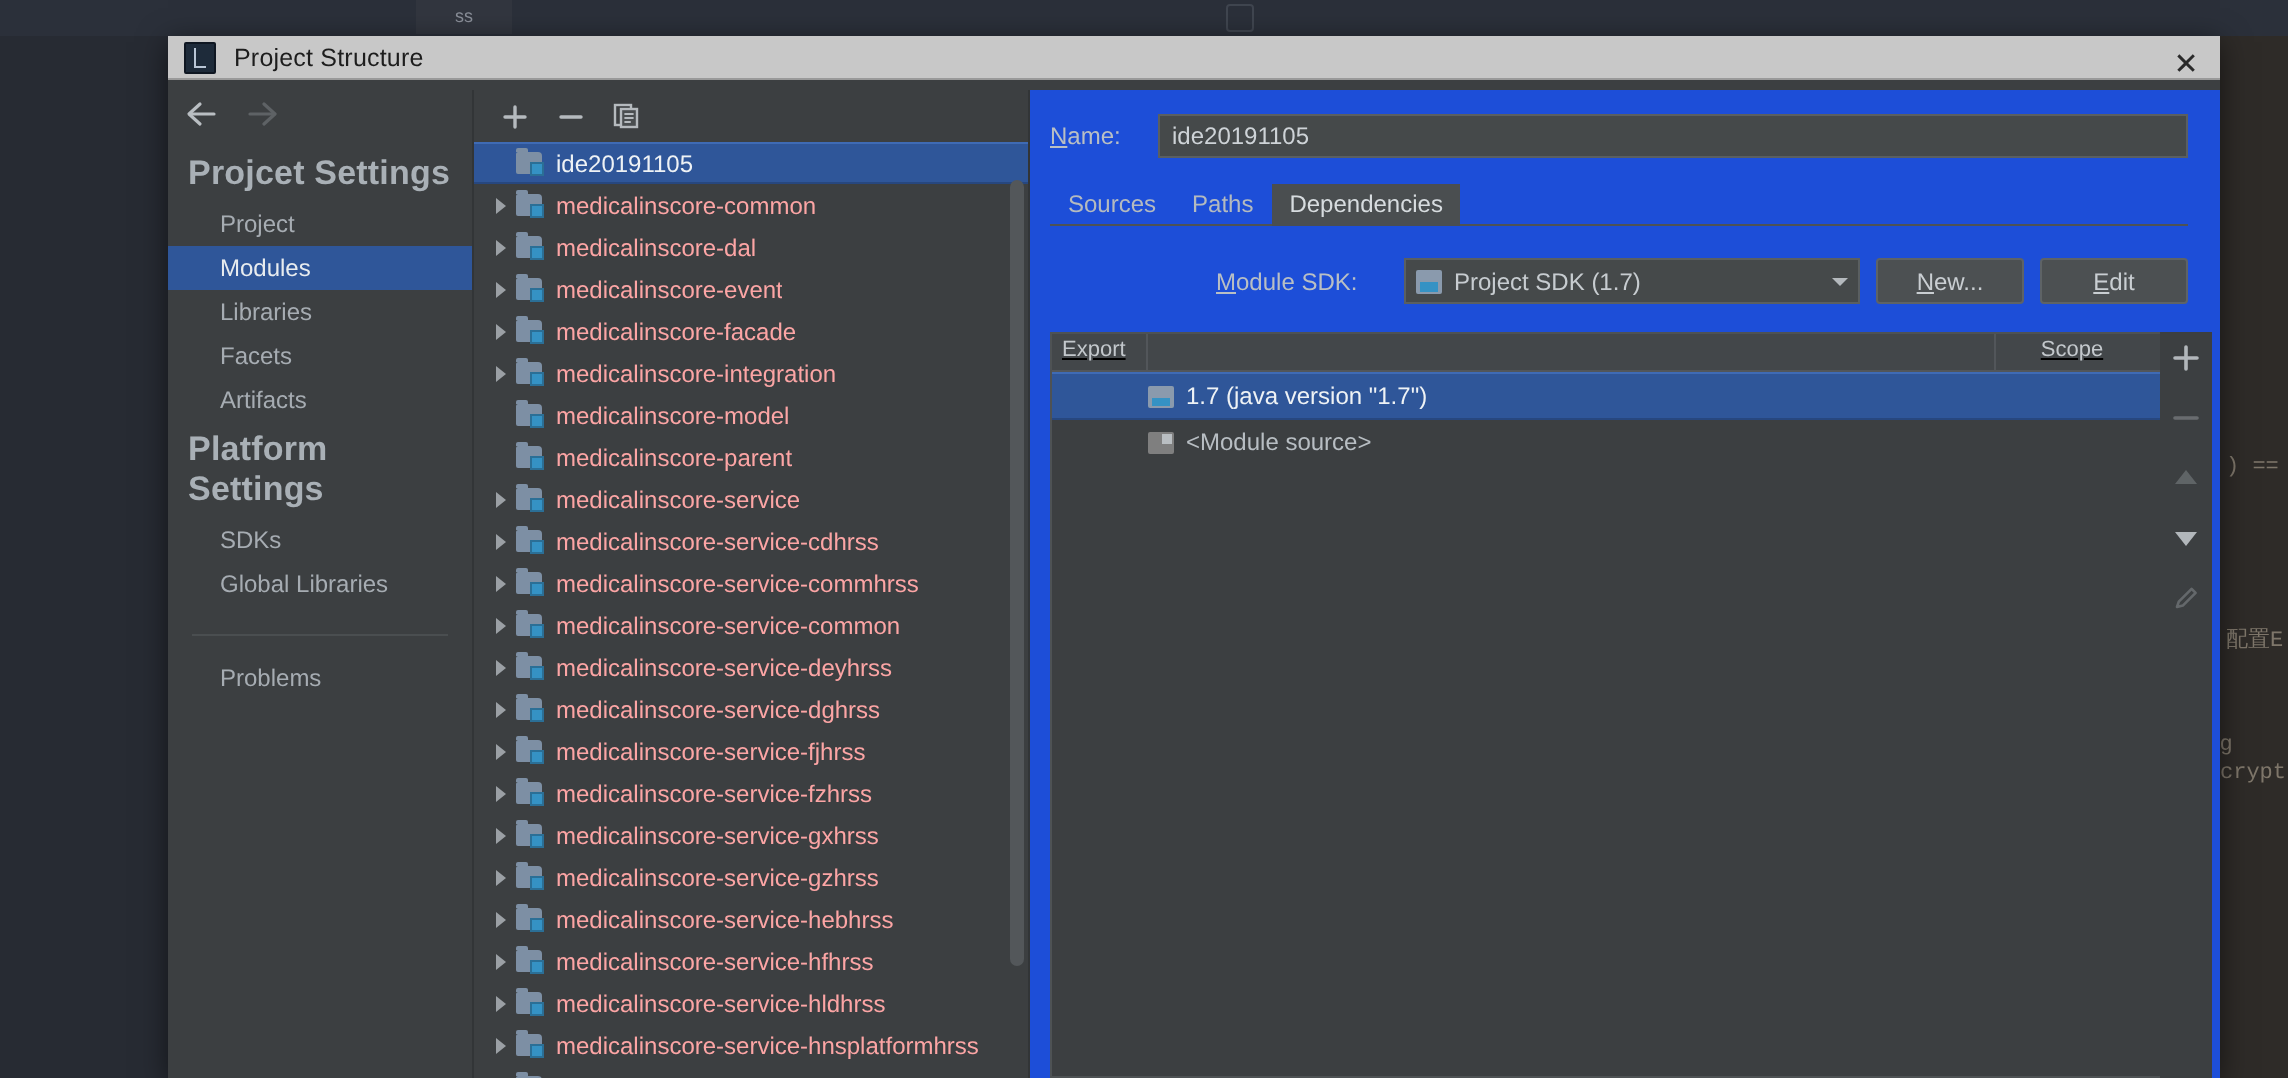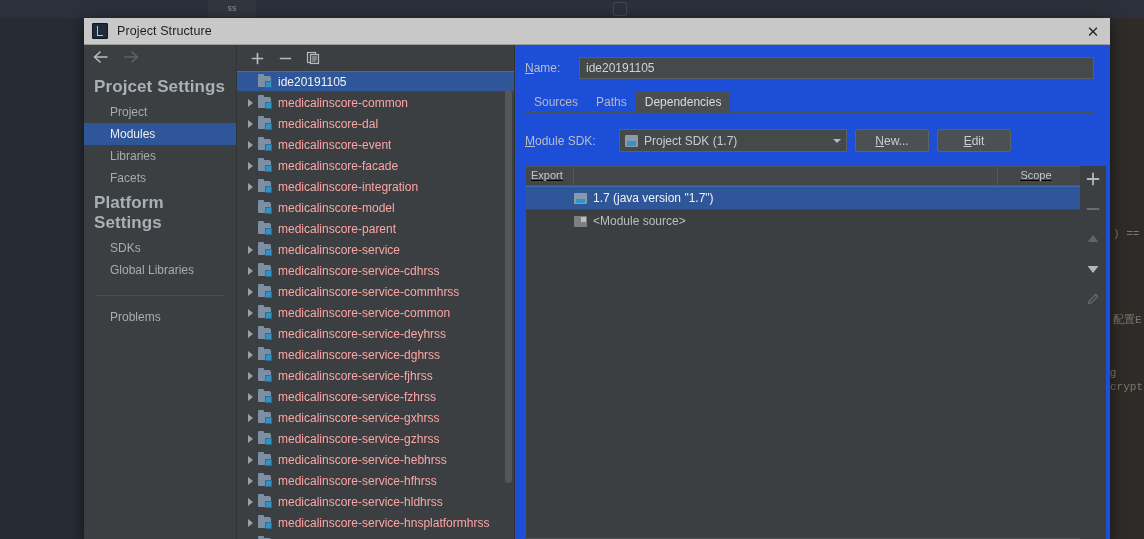--- a/index.html
+++ b/index.html
@@ -79,21 +79,21 @@
     width: 1026px;
     height: 521px;
     background: #3c3f41;
     box-shadow: 0 3px 14px rgba(0,0,0,.55);
     overflow: hidden;
   }
 
   
   .dlg-titlebar {
     position: relative;
-    height: 27px;
+    height: 22px;
     background: #c8c8c8;
     border-bottom: 1px solid #9a9a9a;
     display: flex;
     align-items: center;
     padding: 0 0 0 8px;
     box-sizing: border-box;
   }
   .dlg-titlebar .app-icon {
     width: 14px; height: 14px;
     background: #1e2b3a;
@@ -347,20 +347,21 @@
   .tab.active {
     background: #4a4e50;
     color: #d7dcdf;
   }
 
   .sdk-row {
     display: flex;
     align-items: center;
     padding: 16px 16px 0 10px;
     gap: 8px;
+    justify-content: flex-end;
   }
   .sdk-label {
     font-size: 12px;
     color: #b9bfc4;
     flex: 0 0 auto;
     width: 86px;
   }
   .sdk-label u { text-decoration: underline; }
   .sdk-combo {
     width: 228px;
@@ -565,20 +566,21 @@
             <path d="M3 7 H15" stroke="#8d9297" stroke-width="1.6" fill="none" stroke-linecap="round"></path>
           </svg>
         </div>
       </div>
       <div class="nav-list" id="nav-list-host">
           <div class="nav-group-title">Projcet Settings</div>
           <div class="nav-item">Project</div>
           <div class="nav-item selected">Modules</div>
           <div class="nav-item">Libraries</div>
           <div class="nav-item">Facets</div>
+          <div class="nav-item">Artifacts</div>
           <div class="nav-group-title">Platform Settings</div>
           <div class="nav-item">SDKs</div>
           <div class="nav-item">Global Libraries</div>
           <div class="nav-sep"></div>
           <div class="nav-item">Problems</div>
         </div>
     </div>
 
     <div class="tree-column">
       <div class="tree-toolbar">

